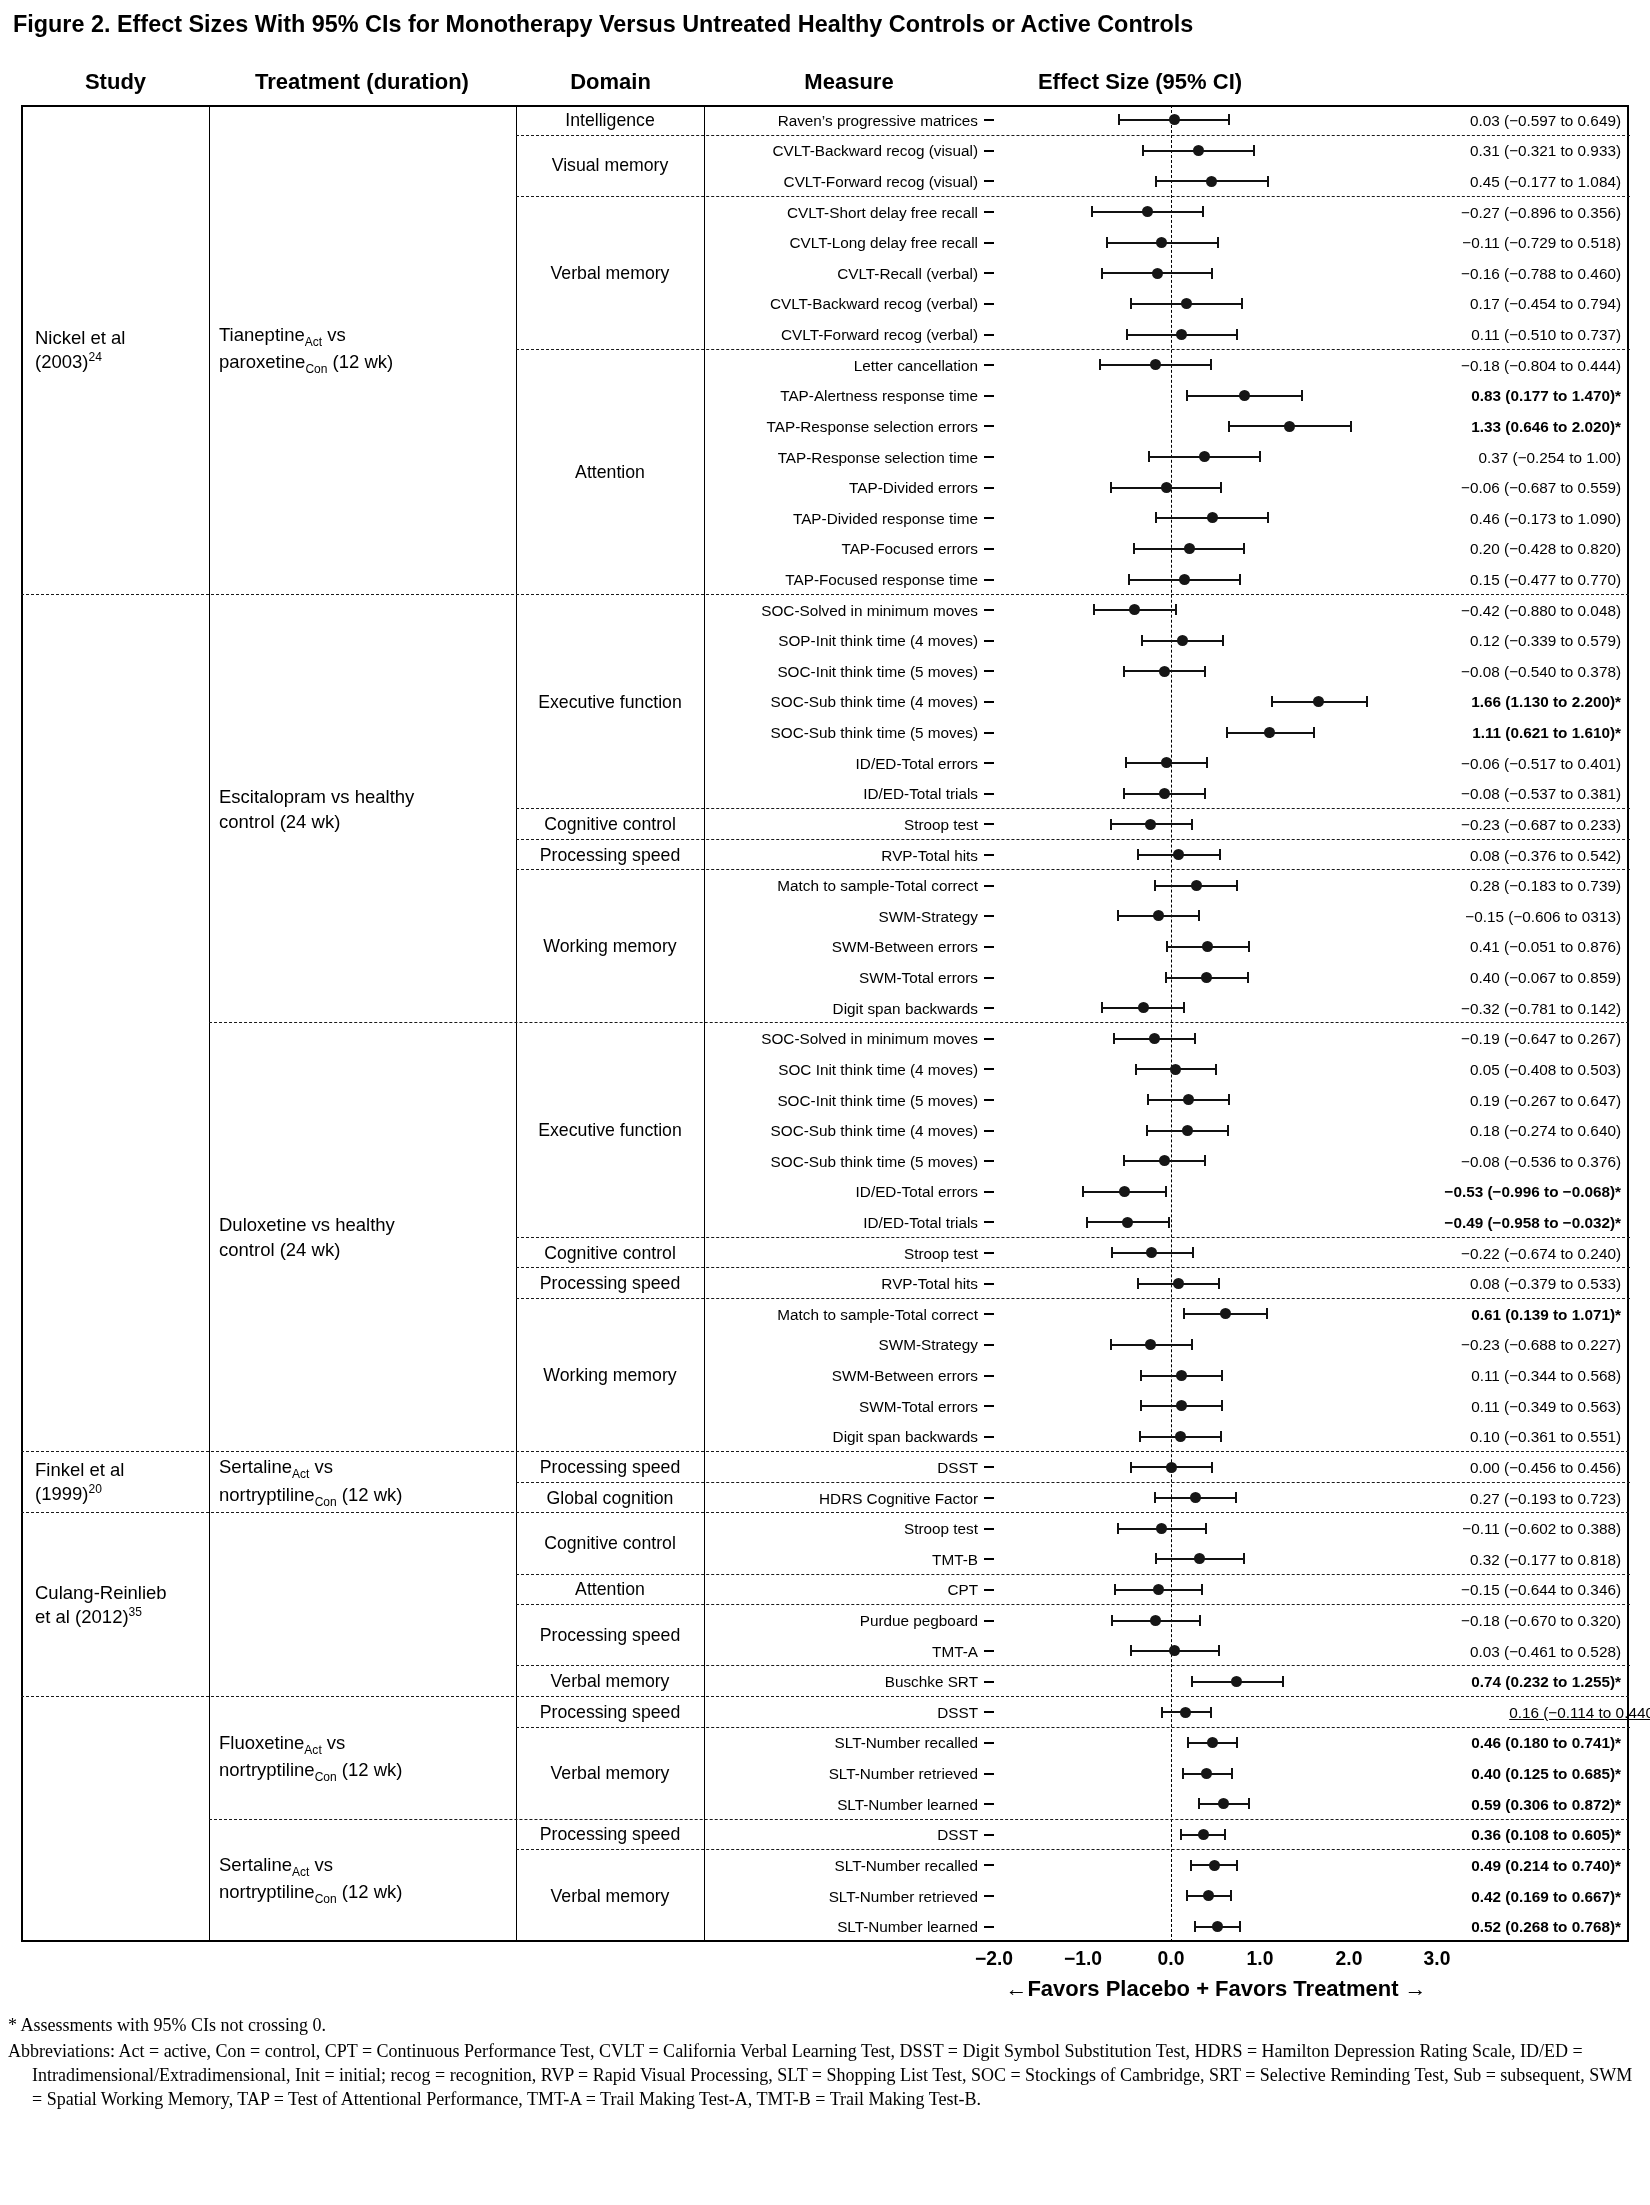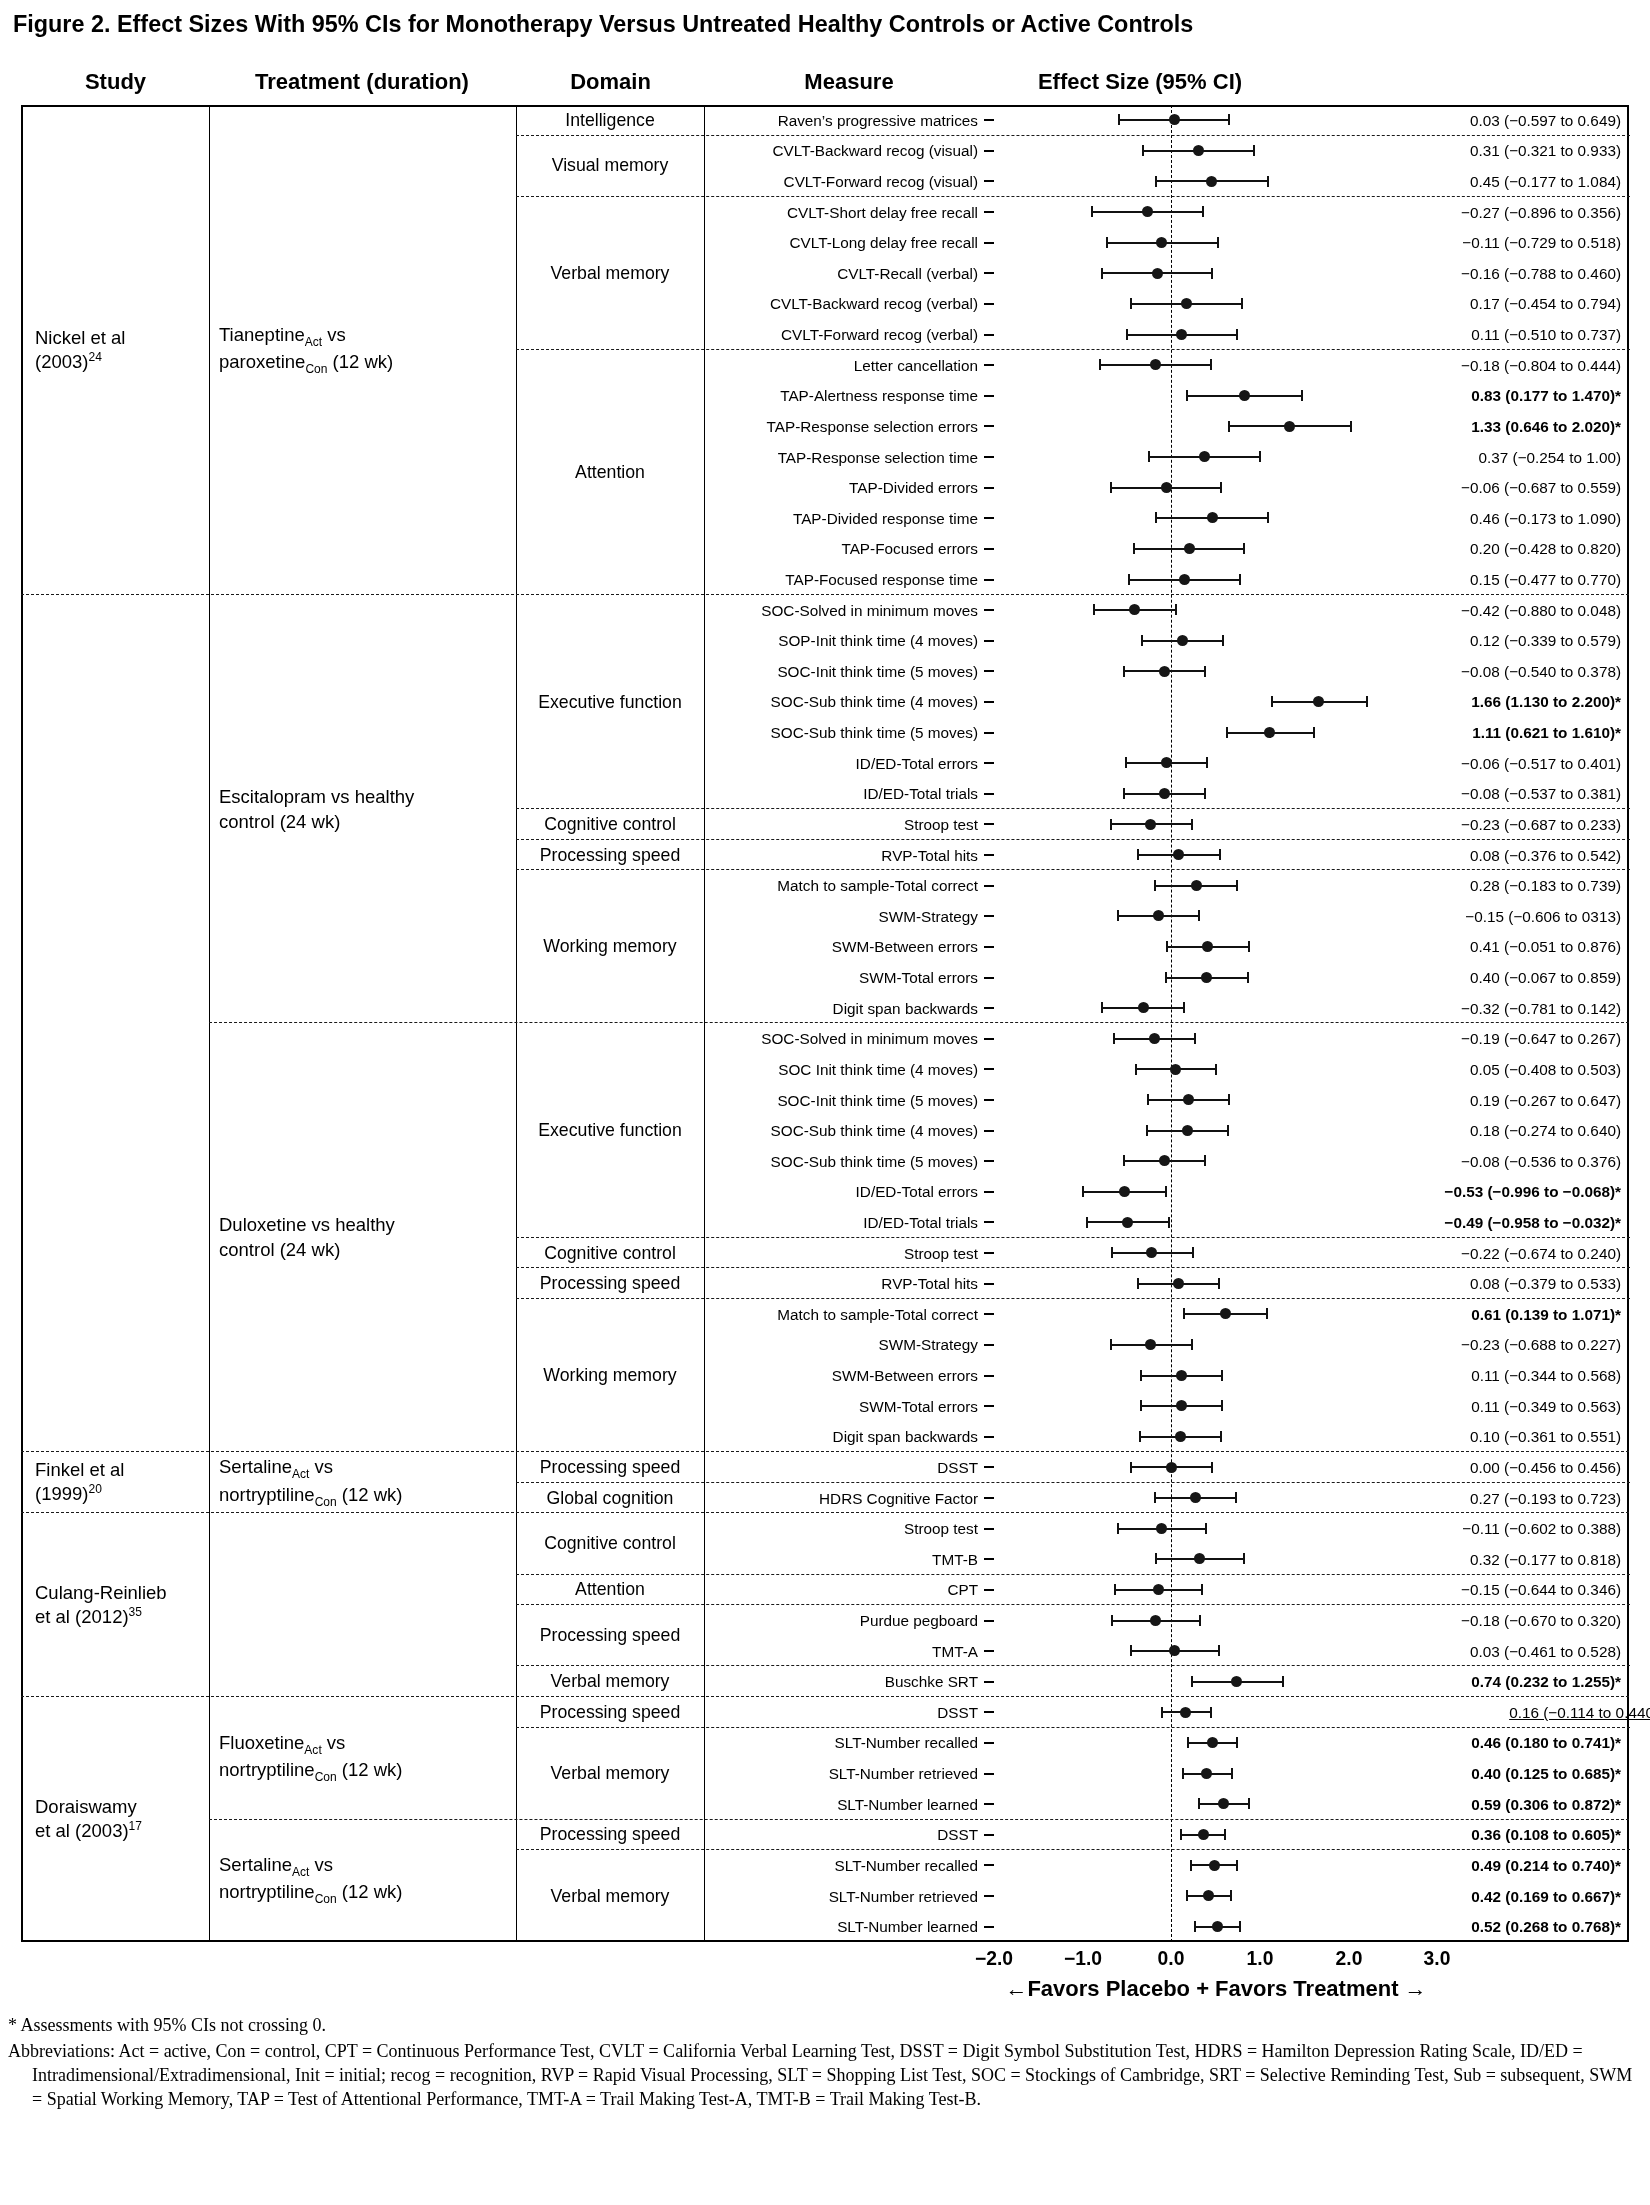--- a/index.html
+++ b/index.html
@@ -612,23 +612,20 @@
     <div class="cap" style="left: 1194px; top: 1921px;"></div>
     <div class="cap" style="left: 1239px; top: 1921px;"></div>
     <div class="pt" style="left: 1212px; top: 1921px;"></div>
     <div class="efftext sig" style="left: 1370px; top: 1911px; width: 251px;">0.52 (0.268 to 0.768)*</div>
     <div class="glabel domain" style="left: 518px; top: 1850px; width: 184px; height: 92px;">
       <span>Verbal memory</span>
     </div>
     <div class="glabel" style="left: 219px; top: 1819px; width: 290px; height: 122px;">
       <span>Sertaline<sub>Act</sub> vs<br>nortryptiline<sub>Con</sub> (12 wk)</span>
     </div>
-    <div class="glabel" style="left: 35px; top: 1697px; width: 164px; height: 245px;">
-      <span>Doraiswamy<br>et al (2003)<sup>17</sup></span>
-    </div>
     <div class="xtick" style="left: 962px; top: 1948px;">−2.0</div>
     <div class="xtick" style="left: 1051px; top: 1948px;">−1.0</div>
     <div class="xtick" style="left: 1139px; top: 1948px;">0.0</div>
     <div class="xtick" style="left: 1228px; top: 1948px;">1.0</div>
     <div class="xtick" style="left: 1317px; top: 1948px;">2.0</div>
     <div class="xtick" style="left: 1405px; top: 1948px;">3.0</div>
   </div>
 
 <div class="favors">←Favors Placebo + Favors Treatment →</div>
 

